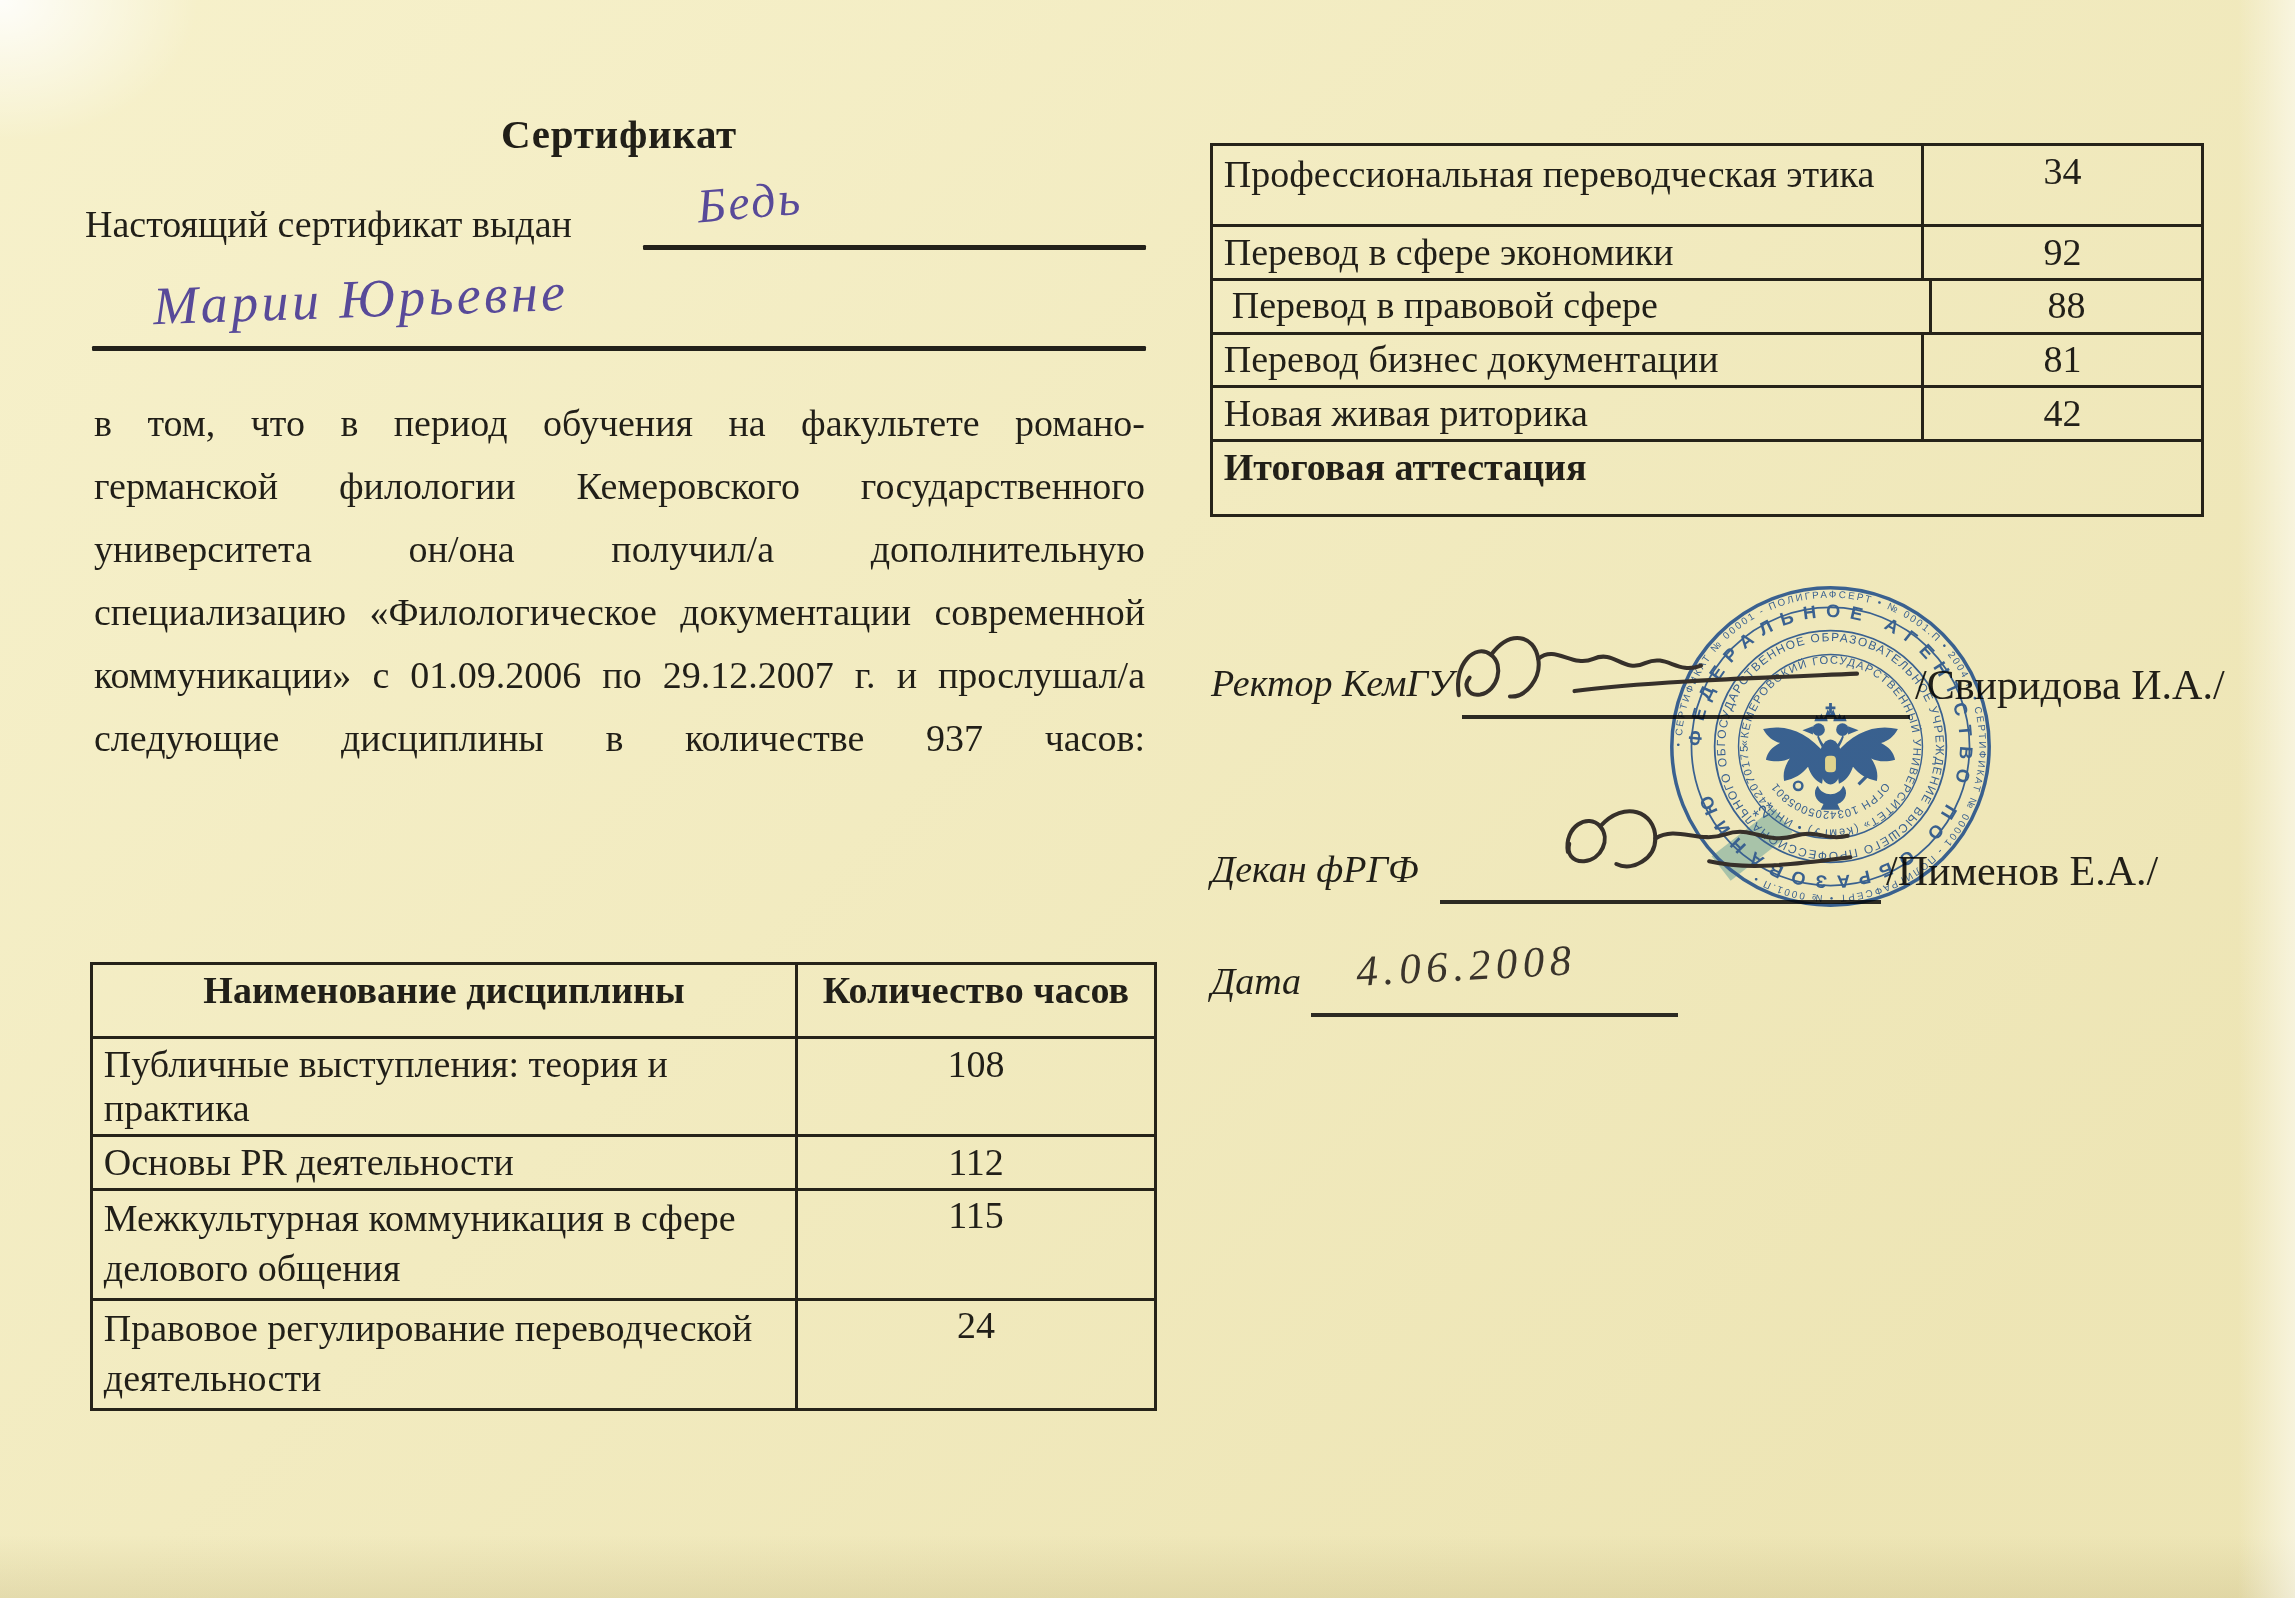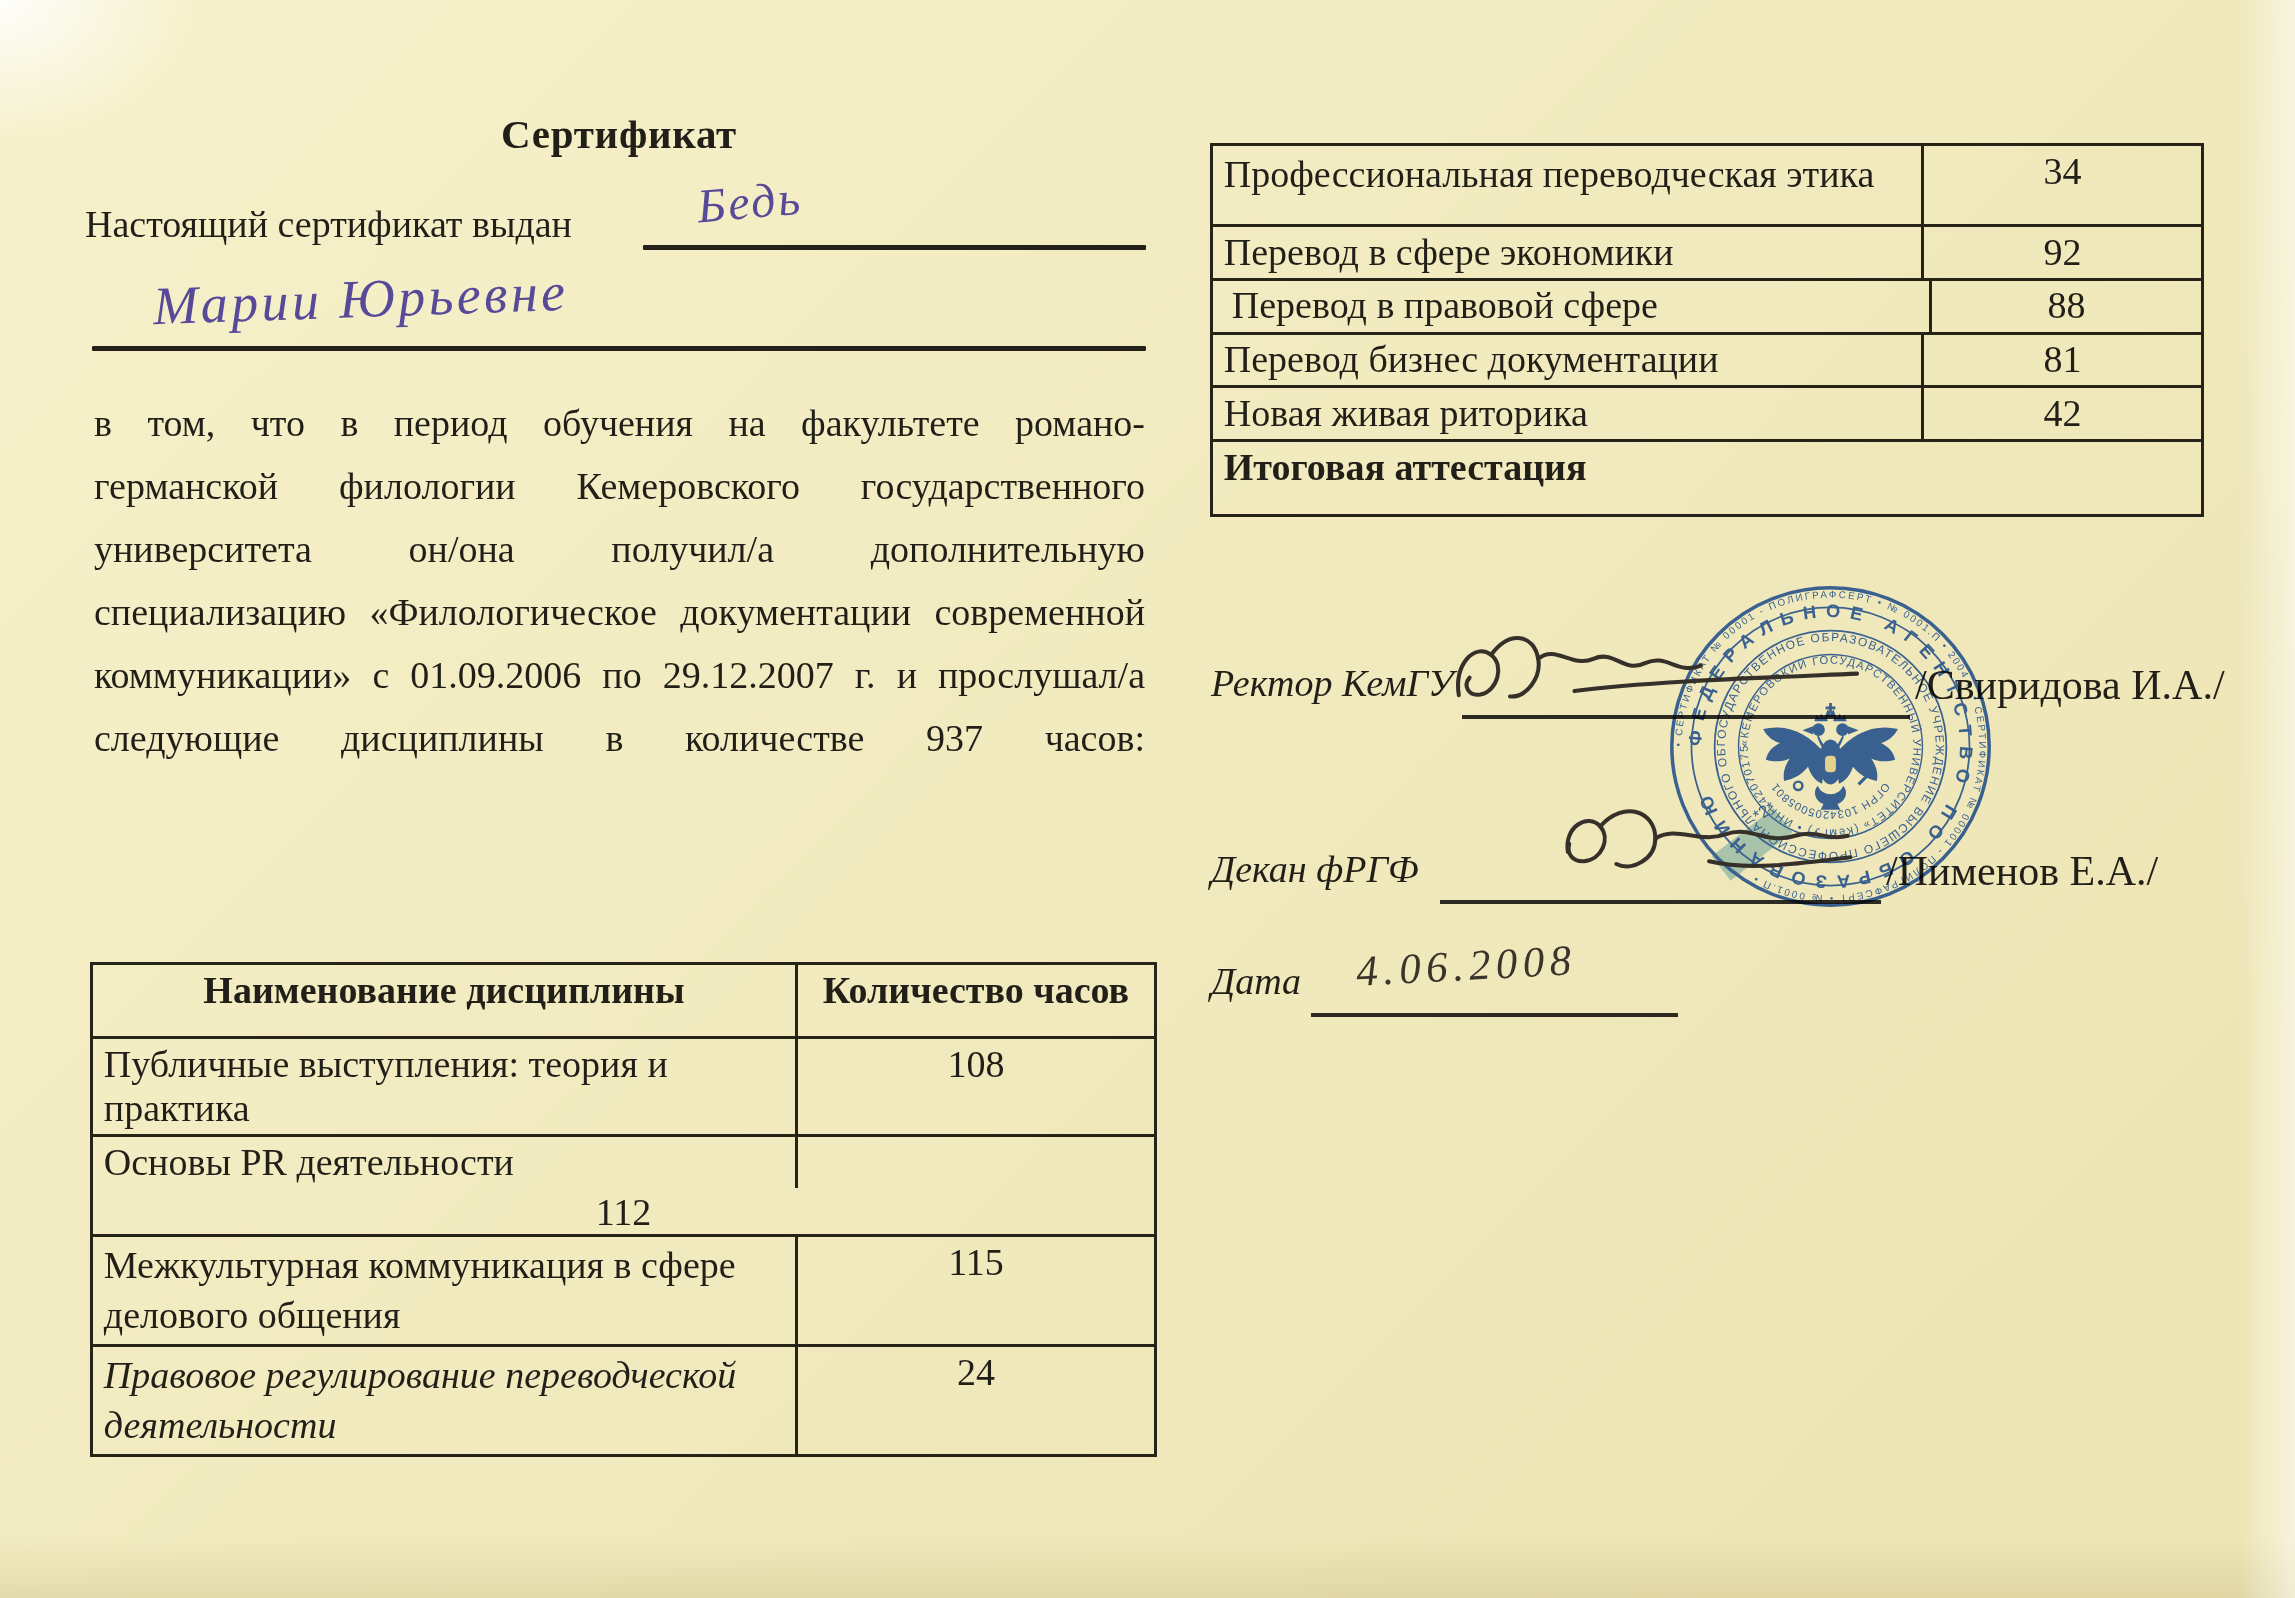--- a/index.html
+++ b/index.html
@@ -87,30 +87,30 @@
 
   <div class="abs tbl tbl-left">
     <div class="trow thead" style="min-height:71px;">
       <div class="tname">Наименование дисциплины</div>
       <div class="thours">Количество часов</div>
     </div>
     <div class="trow" style="min-height:75px;">
       <div class="tname">Публичные выступления: теория и практика</div>
       <div class="thours">108</div>
     </div>
-    <div class="trow" style="min-height:43px;flex-direction:column;">
+    <div class="trow" style="min-height:43px;">
       <div class="tname">Основы PR деятельности</div>
       <div class="thours">112</div>
     </div>
     <div class="trow" style="min-height:89px;">
       <div class="tname" style="line-height:1.32;">Межкультурная коммуникация в сфере делового общения</div>
       <div class="thours">115</div>
     </div>
     <div class="trow" style="min-height:85px;">
-      <div class="tname" style="line-height:1.32;font-style:italic;">Правовое регулирование переводческой деятельности</div>
+      <div class="tname" style="line-height:1.32;">Правовое регулирование переводческой деятельности</div>
       <div class="thours">24</div>
     </div>
   </div>
 
   <div class="abs tbl tbl-right">
     <div class="trow" style="min-height:78px;">
       <div class="tname" style="line-height:1.34;">Профессиональная переводческая этика</div>
       <div class="thours">34</div>
     </div>
     <div class="trow" style="min-height:42px;">

